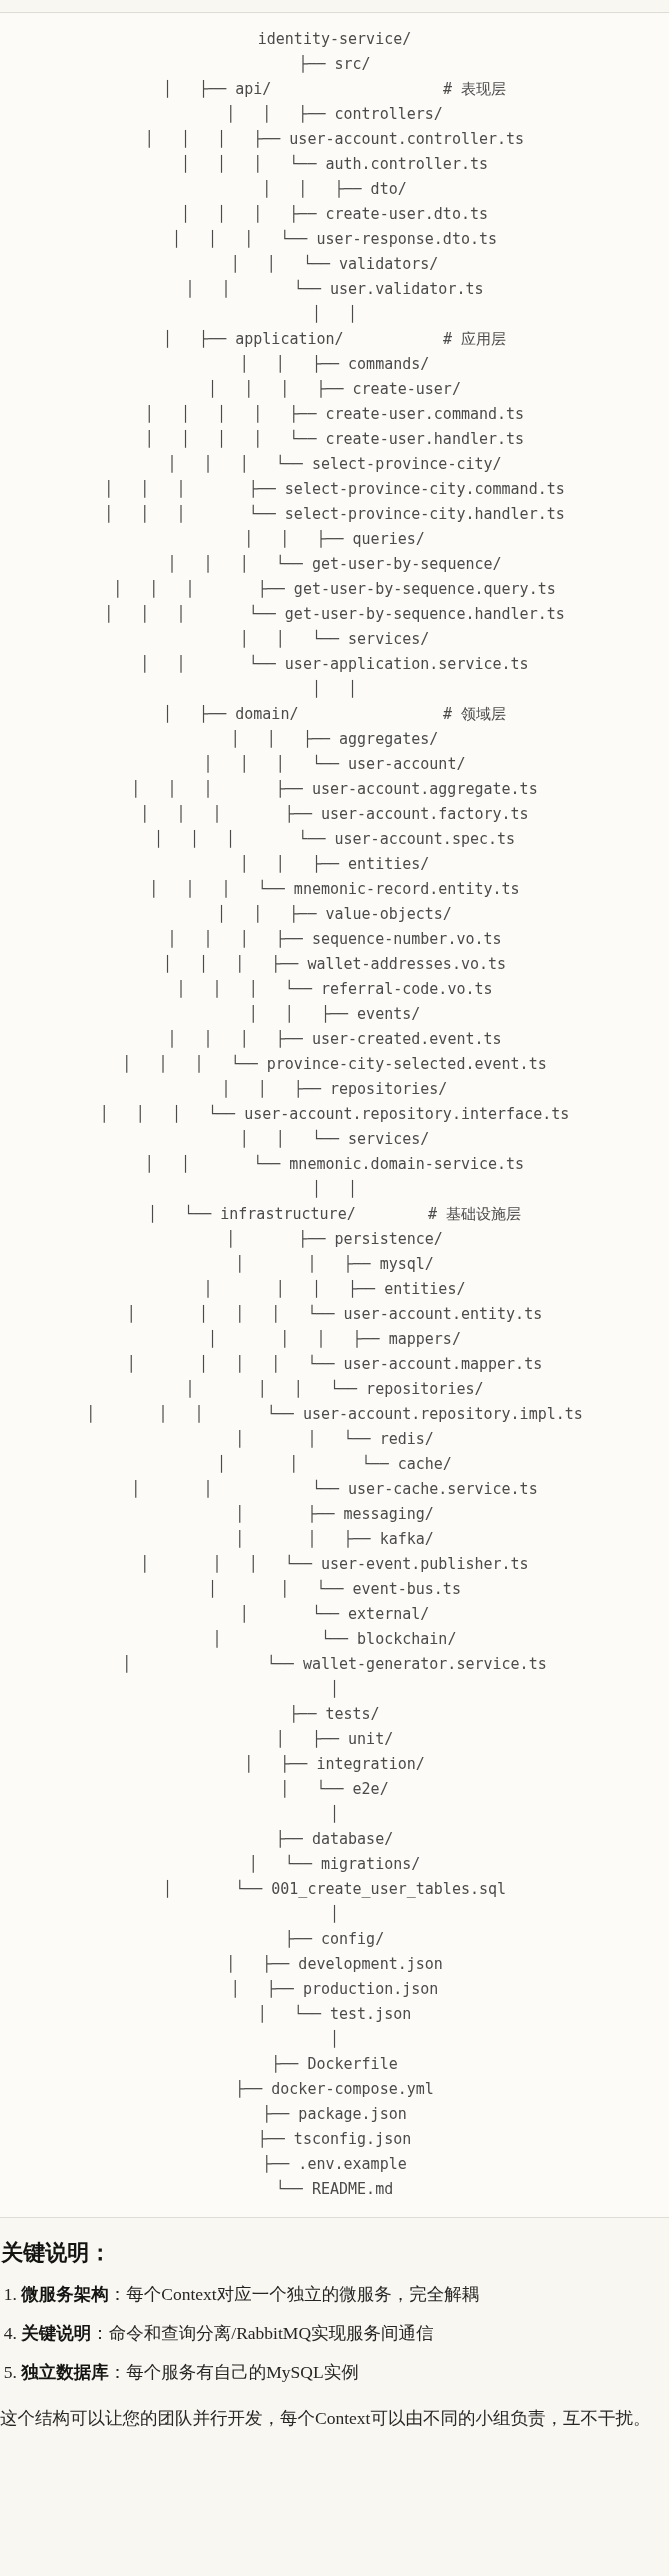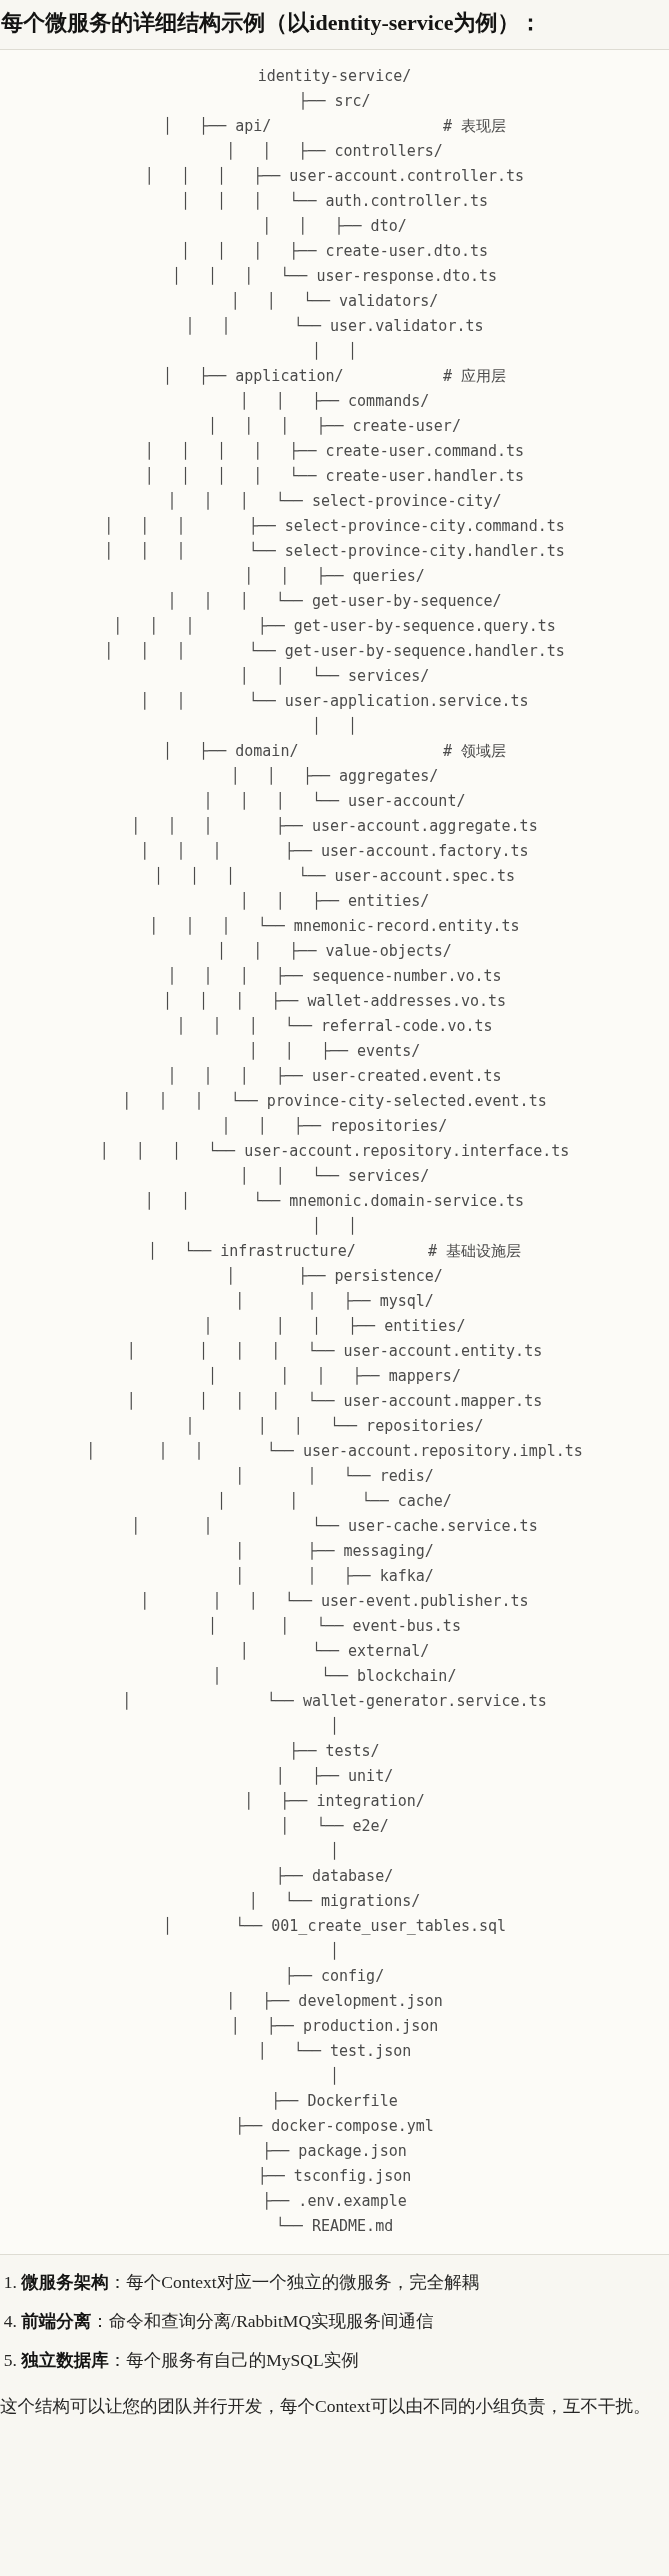--- a/index.html
+++ b/index.html
@@ -71,21 +71,20 @@
     font-size: 17.5px;
     line-height: 25px;
     color: var(--body-text);
   }
 </style>
 </head>
 <body>
 
 <main class="doc">
 
-  <h1 class="page-title">每个微服务的详细结构示例（以identity-service为例）：</h1>
 
   <section class="code-block">
     <pre class="tree">identity-service/
 ├── src/
 │   ├── api/                   # 表现层
 │   │   ├── controllers/
 │   │   │   ├── user-account.controller.ts
 │   │   │   └── auth.controller.ts
 │   │   ├── dto/
 │   │   │   ├── create-user.dto.ts
@@ -163,23 +162,24 @@
 │   └── test.json
 │
 ├── Dockerfile
 ├── docker-compose.yml
 ├── package.json
 ├── tsconfig.json
 ├── .env.example
 └── README.md</pre>
   </section>
 
+  <h2 class="notes-heading">关键说明：</h2>
 
   <ol class="notes-list">
       <li><span>1.</span> <strong>微服务架构</strong><span>：每个Context对应一个独立的微服务，完全解耦</span></li>
-      <li><span>4.</span> <strong>前端分离</strong><span>：命令和查询分离/RabbitMQ实现服务间通信</span></li>
+      <li><span>4.</span> <strong>关键说明</strong><span>：命令和查询分离/RabbitMQ实现服务间通信</span></li>
       <li><span>5.</span> <strong>独立数据库</strong><span>：每个服务有自己的MySQL实例</span></li>
     </ol>
 
   <p class="closing">这个结构可以让您的团队并行开发，每个Context可以由不同的小组负责，互不干扰。</p>
 
 </main>
 
 
 </body></html>

